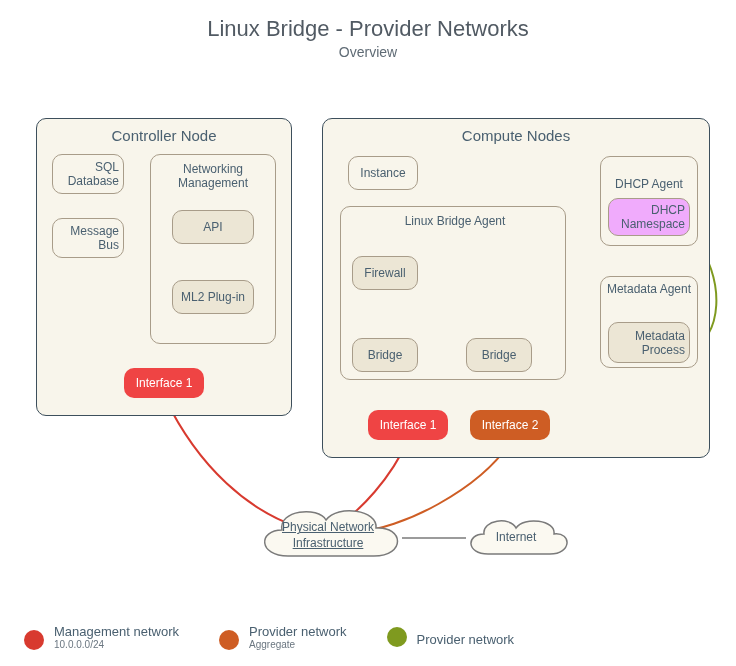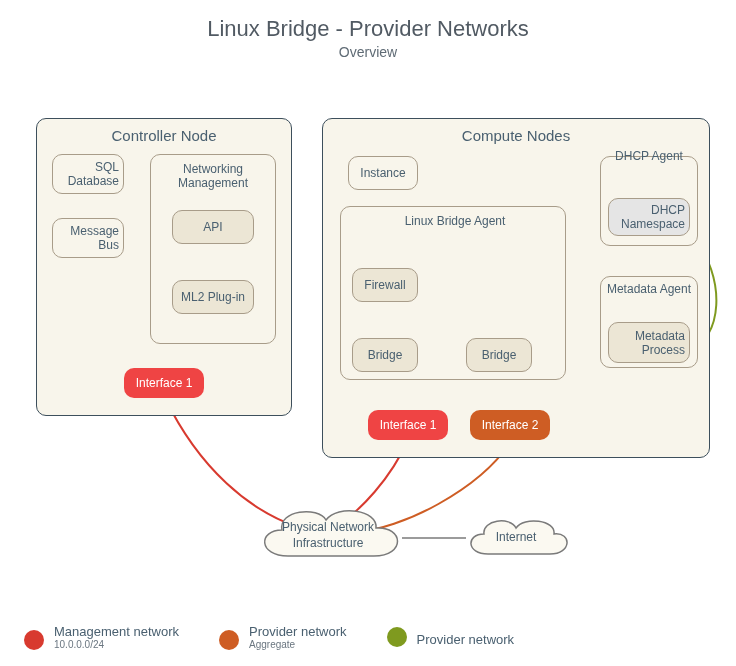--- a/index.html
+++ b/index.html
@@ -175,36 +175,36 @@
 <div class="box z3" style="left:172px; top:280px; width:82px; height:34px; background:#ece6d5;">ML2 Plug-in</div>
 <div class="iface iface-red z3" style="left:124px; top:368px; width:80px; height:30px;">Interface 1</div>
 
 <div class="node z1" style="left:322px; top:118px; width:386px; height:338px;">
   <div class="node-title">Compute Nodes</div>
 </div>
 <div class="box z2" style="left:348px; top:156px; width:70px; height:34px;">Instance</div>
 
 <div class="box z2" style="left:340px; top:206px; width:226px; height:174px;"></div>
 <div class="group-label z3" style="left:380px; top:214px; width:150px;">Linux Bridge Agent</div>
-<div class="box z3" style="left:352px; top:268px; width:66px; height:34px; background:#ece6d5;">Firewall</div>
+<div class="box z3" style="left:352px; top:256px; width:66px; height:34px; background:#ece6d5;">Firewall</div>
 <div class="box z3" style="left:352px; top:338px; width:66px; height:34px; background:#ece6d5;">Bridge</div>
 <div class="box z3" style="left:466px; top:338px; width:66px; height:34px; background:#ece6d5;">Bridge</div>
 
 <div class="box z2" style="left:600px; top:156px; width:98px; height:90px;"></div>
-<div class="group-label z3" style="left:600px; top:149px; width:98px;text-align:center;">DHCP Agent</div>
-<div class="box z3" style="left:608px; top:198px; width:82px; height:38px; background:#e5e5e5;">DHCP Namespace</div>
+<div class="group-label z3" style="left:600px; top:177px; width:98px;text-align:center;">DHCP Agent</div>
+<div class="box z3" style="left:608px; top:198px; width:82px; height:38px; background:#f0abfc;">DHCP Namespace</div>
 
 <div class="box z2" style="left:600px; top:276px; width:98px; height:92px;"></div>
 <div class="group-label z3" style="left:600px; top:282px; width:98px;">Metadata Agent</div>
 <div class="box z3" style="left:608px; top:322px; width:82px; height:41px; background:#ece6d5;">Metadata Process</div>
 
 <div class="iface iface-red z3" style="left:368px; top:410px; width:80px; height:30px;">Interface 1</div>
 <div class="iface iface-orange z3" style="left:470px; top:410px; width:80px; height:30px;">Interface 2</div>
 
-<div class="cloud z2" style="left:248px; top:500px; width:160px; height:72px;">
+<div class="cloud z2" style="left:248px; top:500px; width:160px; height:72px;text-decoration:underline;">
   <svg viewBox="0 0 160 72">
       <path d="M40 56 C10 56 10 30 34 30 C30 10 70 6 78 20 C90 4 130 10 128 28 C156 26 158 56 126 56 Z" fill="#fbf9f1" stroke="#7a7a7a" stroke-width="1.5"></path>
     </svg>
   <span>Physical Network Infrastructure</span>
 </div>
 <div class="cloud z2" style="left:460px; top:512px; width:112px; height:52px;">
   <svg viewBox="0 0 112 52">
       <path d="M28 42 C6 42 6 22 24 22 C22 8 50 4 56 16 C64 4 96 8 94 22 C112 20 112 42 90 42 Z" fill="#fbf9f1" stroke="#7a7a7a" stroke-width="1.5"></path>
     </svg>
   <span>Internet</span>

